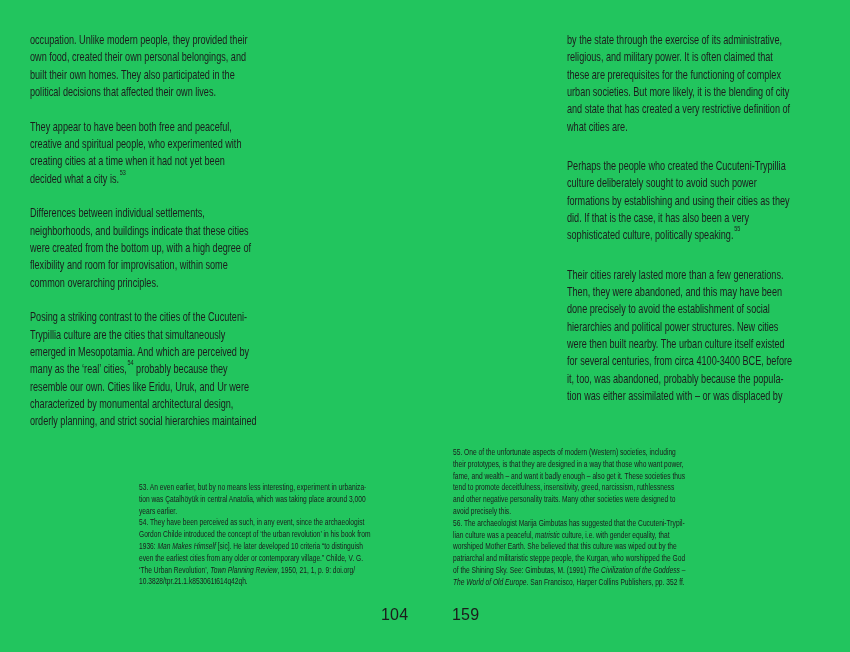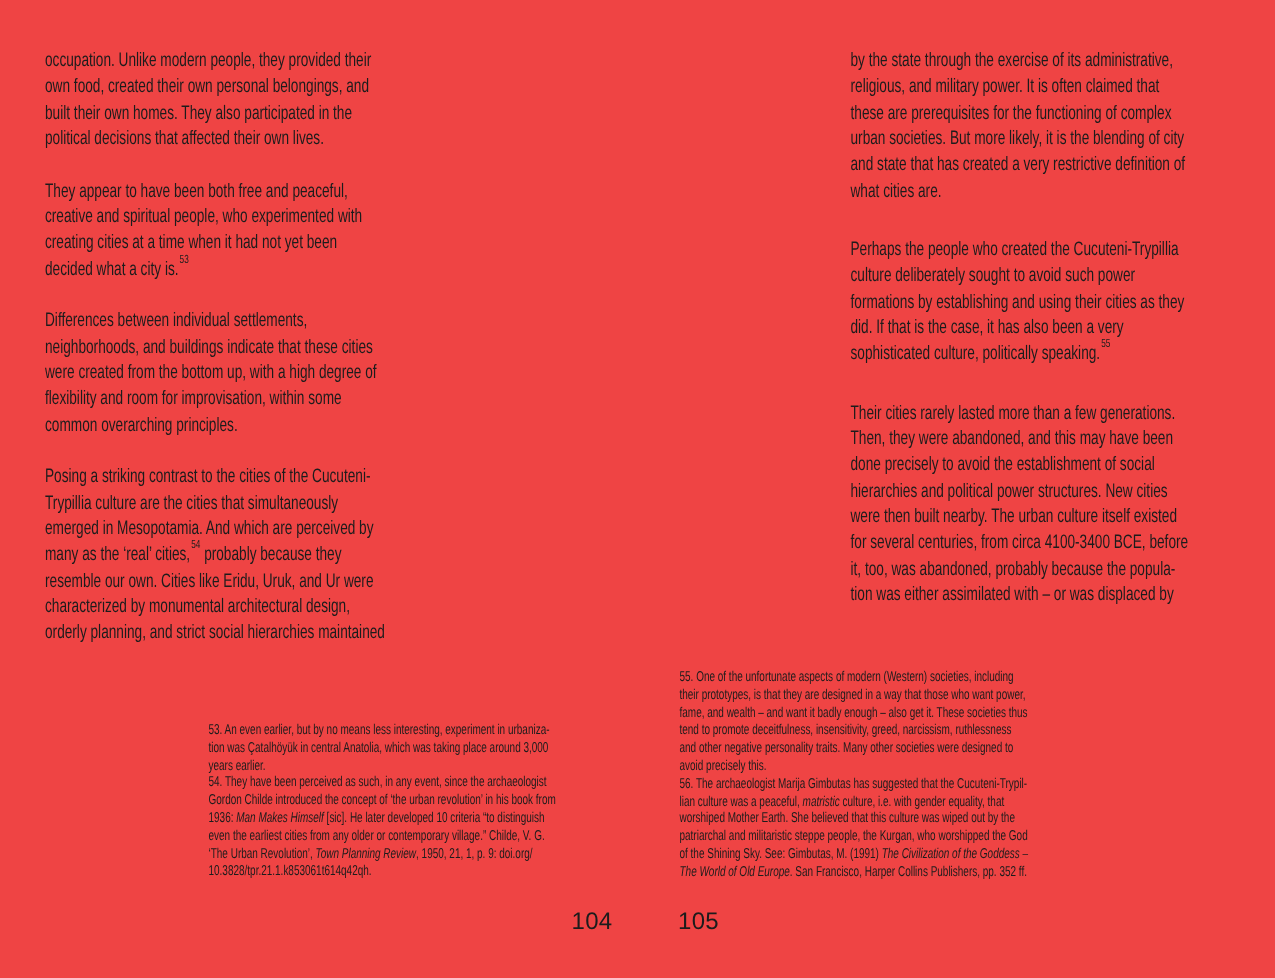--- a/index.html
+++ b/index.html
@@ -4,21 +4,21 @@
 <style>
   html, body {
     margin: 0;
     padding: 0;
     background: #ffffff;
   }
   .spread {
     position: relative;
     width: 850px;
     height: 652px;
-    background: #ef4444;
+    background: #22c55e;
     overflow: hidden;
     font-family: "Liberation Sans", sans-serif;
     color: #1c1c1c;
   }
   .text-block {
     position: absolute;
     transform: scaleX(0.70);
     transform-origin: 0 0;
   }
   .body-col {
@@ -139,16 +139,16 @@
         <div class="line"><span>tend to promote deceitfulness, insensitivity, greed, narcissism, ruthlessness</span></div>
         <div class="line"><span>and other negative personality traits. Many other societies were designed to</span></div>
         <div class="line"><span>avoid precisely this.</span></div>
         <div class="line"><span>56. The archaeologist Marija Gimbutas has suggested that the Cucuteni-Trypil-</span></div>
         <div class="line"><span>lian culture was a peaceful, </span><span class="it">matristic</span><span> culture, i.e. with gender equality, that</span></div>
         <div class="line"><span>worshiped Mother Earth. She believed that this culture was wiped out by the</span></div>
         <div class="line"><span>patriarchal and militaristic steppe people, the Kurgan, who worshipped the God</span></div>
         <div class="line"><span>of the Shining Sky. See: Gimbutas, M. (1991) </span><span class="it">The Civilization of the Goddess –</span></div>
         <div class="line"><span class="it">The World of Old Europe</span><span>. San Francisco, Harper Collins Publishers, pp. 352 ff.</span></div>
       </div>
-    <div class="pagenum pagenum-right">105</div>
+    <div class="pagenum pagenum-right">159</div>
   </div>
 
 </div>
 
 </body></html>

